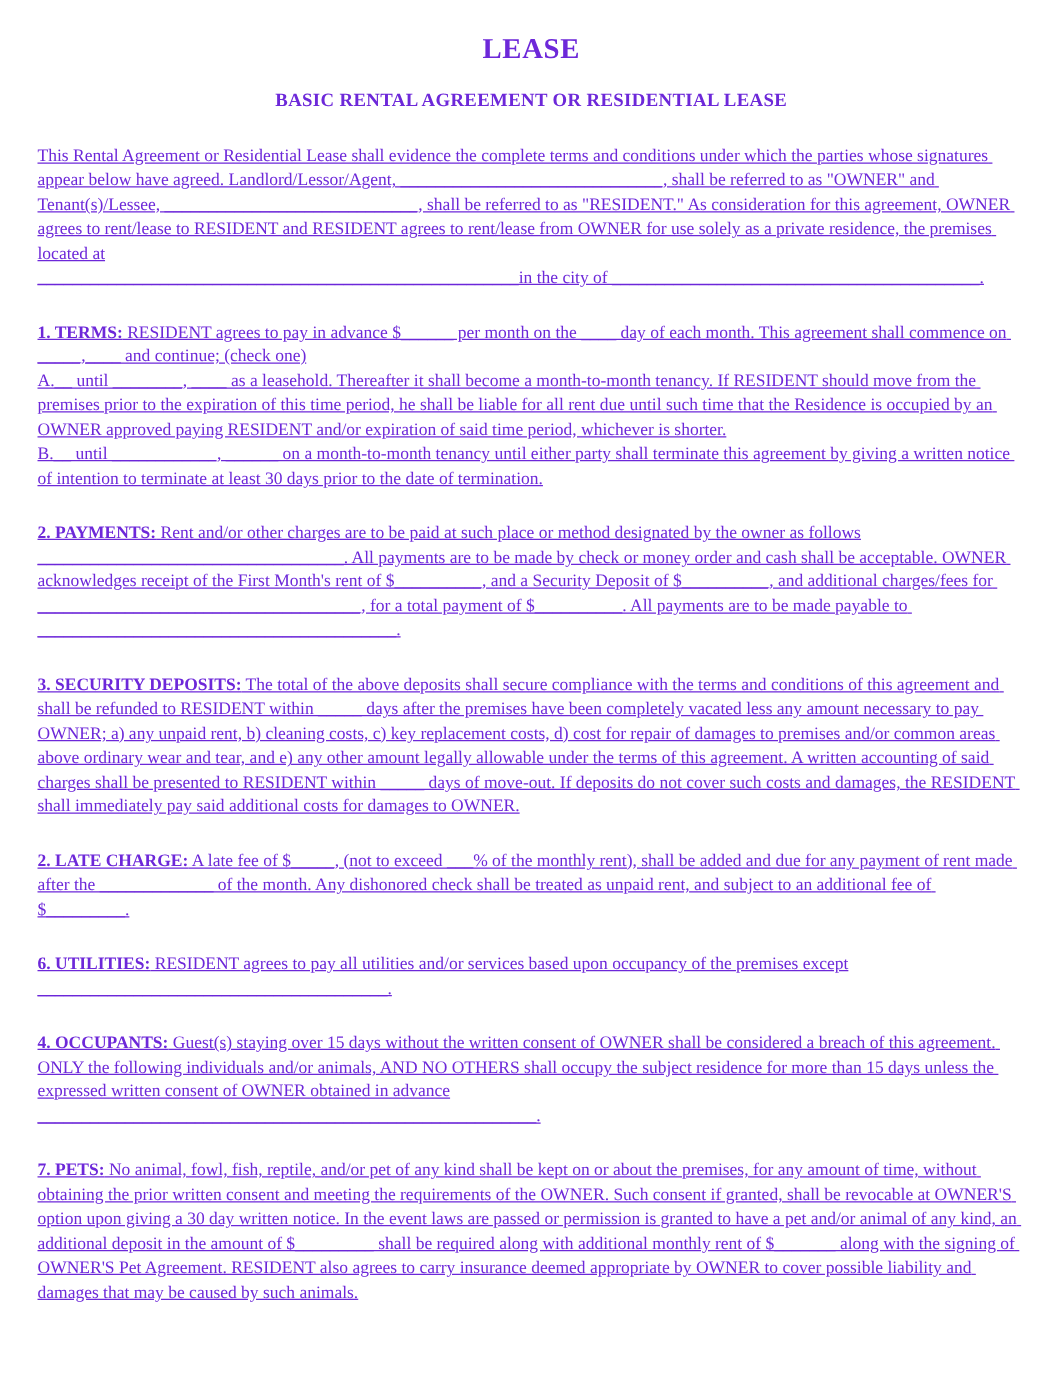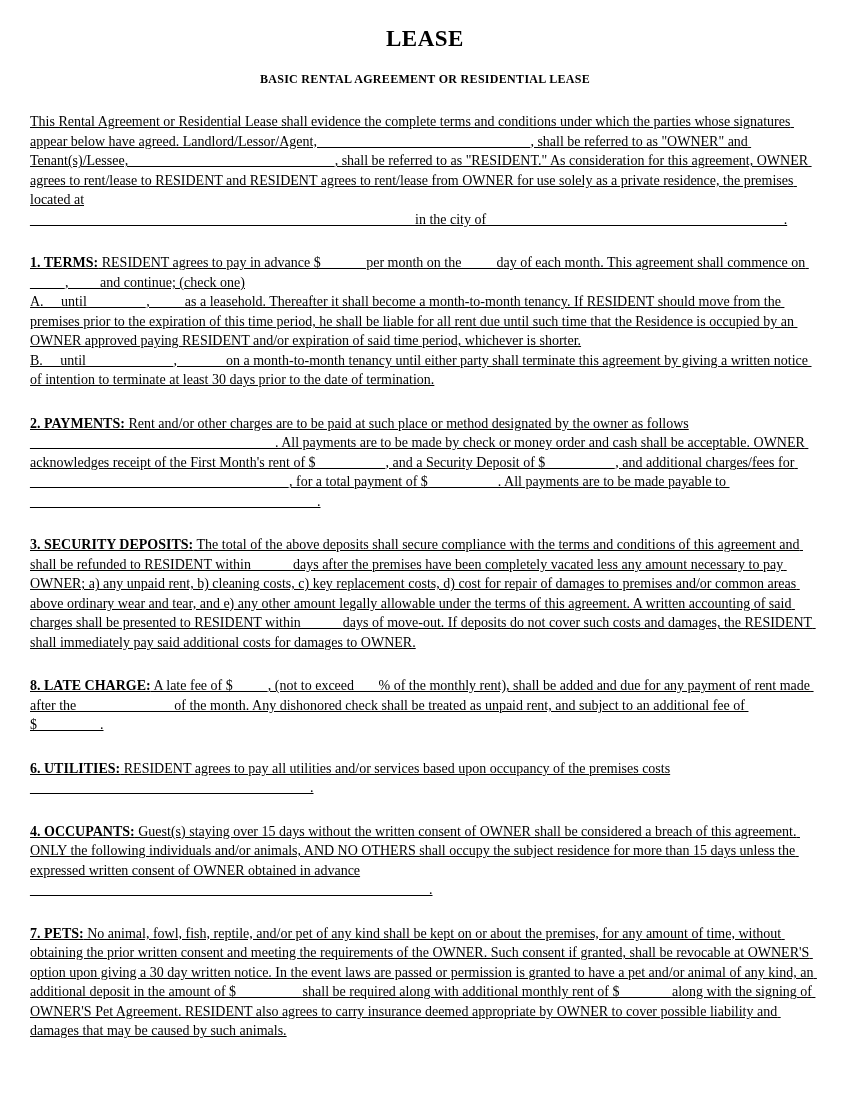--- a/index.html
+++ b/index.html
@@ -7,37 +7,37 @@
     padding: 0;
     background: #ffffff;
   }
   .page {
     box-sizing: border-box;
     width: 850px;
     min-height: 1100px;
     margin: 0 auto;
     padding: 26px 30px 30px 30px;
     background: #ffffff;
-    color: #000000;
+    color: #6d28d9;
     font-family: "Liberation Serif", "DejaVu Serif", serif;
     font-size: 14px;
     line-height: 19.5px;
   }
   .doc-title {
     margin: 0 0 22px 0;
     text-align: center;
     font-size: 23px;
     font-weight: bold;
     letter-spacing: 0.5px;
     line-height: 1.1;
   }
   .doc-subtitle {
     margin: 0 0 26px 0;
     text-align: center;
-    font-size: 12px;
+    font-size: 15px;
     font-weight: bold;
     letter-spacing: 0.3px;
     line-height: 1.1;
   }
   .para {
     margin: 0 0 24px 0;
     white-space: pre-wrap;
     text-align: left;
     text-decoration: underline;
   }
@@ -60,23 +60,23 @@
 
   <p class="para"><span class="label">1. TERMS:</span><span> RESIDENT agrees to pay in advance $______ per month on the ____ day of each month. This agreement shall commence on _____,____ and continue; (check one)
 A.__ until ________, ____ as a leasehold. Thereafter it shall become a month-to-month tenancy. If RESIDENT should move from the premises prior to the expiration of this time period, he shall be liable for all rent due until such time that the Residence is occupied by an OWNER approved paying RESIDENT and/or expiration of said time period, whichever is shorter.
 B.__ until ____________, ______ on a month-to-month tenancy until either party shall terminate this agreement by giving a written notice of intention to terminate at least 30 days prior to the date of termination.</span></p>
 
   <p class="para"><span class="label">2. PAYMENTS:</span><span> Rent and/or other charges are to be paid at such place or method designated by the owner as follows
 ___________________________________. All payments are to be made by check or money order and cash shall be acceptable. OWNER acknowledges receipt of the First Month's rent of $__________, and a Security Deposit of $__________, and additional charges/fees for _____________________________________, for a total payment of $__________. All payments are to be made payable to _________________________________________.</span></p>
 
   <p class="para"><span class="label">3. SECURITY DEPOSITS:</span><span> The total of the above deposits shall secure compliance with the terms and conditions of this agreement and shall be refunded to RESIDENT within _____ days after the premises have been completely vacated less any amount necessary to pay OWNER; a) any unpaid rent, b) cleaning costs, c) key replacement costs, d) cost for repair of damages to premises and/or common areas above ordinary wear and tear, and e) any other amount legally allowable under the terms of this agreement. A written accounting of said charges shall be presented to RESIDENT within _____ days of move-out. If deposits do not cover such costs and damages, the RESIDENT shall immediately pay said additional costs for damages to OWNER.</span></p>
 
-  <p class="para"><span class="label">8. LATE CHARGE:</span><span> A late fee of $_____, (not to exceed ___% of the monthly rent), shall be added and due for any payment of rent made after the _____________ of the month. Any dishonored check shall be treated as unpaid rent, and subject to an additional fee of $_________.</span></p>
+  <p class="para"><span class="label">2. LATE CHARGE:</span><span> A late fee of $_____, (not to exceed ___% of the monthly rent), shall be added and due for any payment of rent made after the _____________ of the month. Any dishonored check shall be treated as unpaid rent, and subject to an additional fee of $_________.</span></p>
 
-  <p class="para"><span class="label">6. UTILITIES:</span><span> RESIDENT agrees to pay all utilities and/or services based upon occupancy of the premises costs
+  <p class="para"><span class="label">6. UTILITIES:</span><span> RESIDENT agrees to pay all utilities and/or services based upon occupancy of the premises except
 ________________________________________.</span></p>
 
   <p class="para"><span class="label">4. OCCUPANTS:</span><span> Guest(s) staying over 15 days without the written consent of OWNER shall be considered a breach of this agreement. ONLY the following individuals and/or animals, AND NO OTHERS shall occupy the subject residence for more than 15 days unless the expressed written consent of OWNER obtained in advance
 _________________________________________________________.</span></p>
 
   <p class="para"><span class="label">7. PETS:</span><span> No animal, fowl, fish, reptile, and/or pet of any kind shall be kept on or about the premises, for any amount of time, without obtaining the prior written consent and meeting the requirements of the OWNER. Such consent if granted, shall be revocable at OWNER'S option upon giving a 30 day written notice. In the event laws are passed or permission is granted to have a pet and/or animal of any kind, an additional deposit in the amount of $_________ shall be required along with additional monthly rent of $_______ along with the signing of OWNER'S Pet Agreement. RESIDENT also agrees to carry insurance deemed appropriate by OWNER to cover possible liability and damages that may be caused by such animals.</span></p>
 
 </div>
 
 </body></html>

